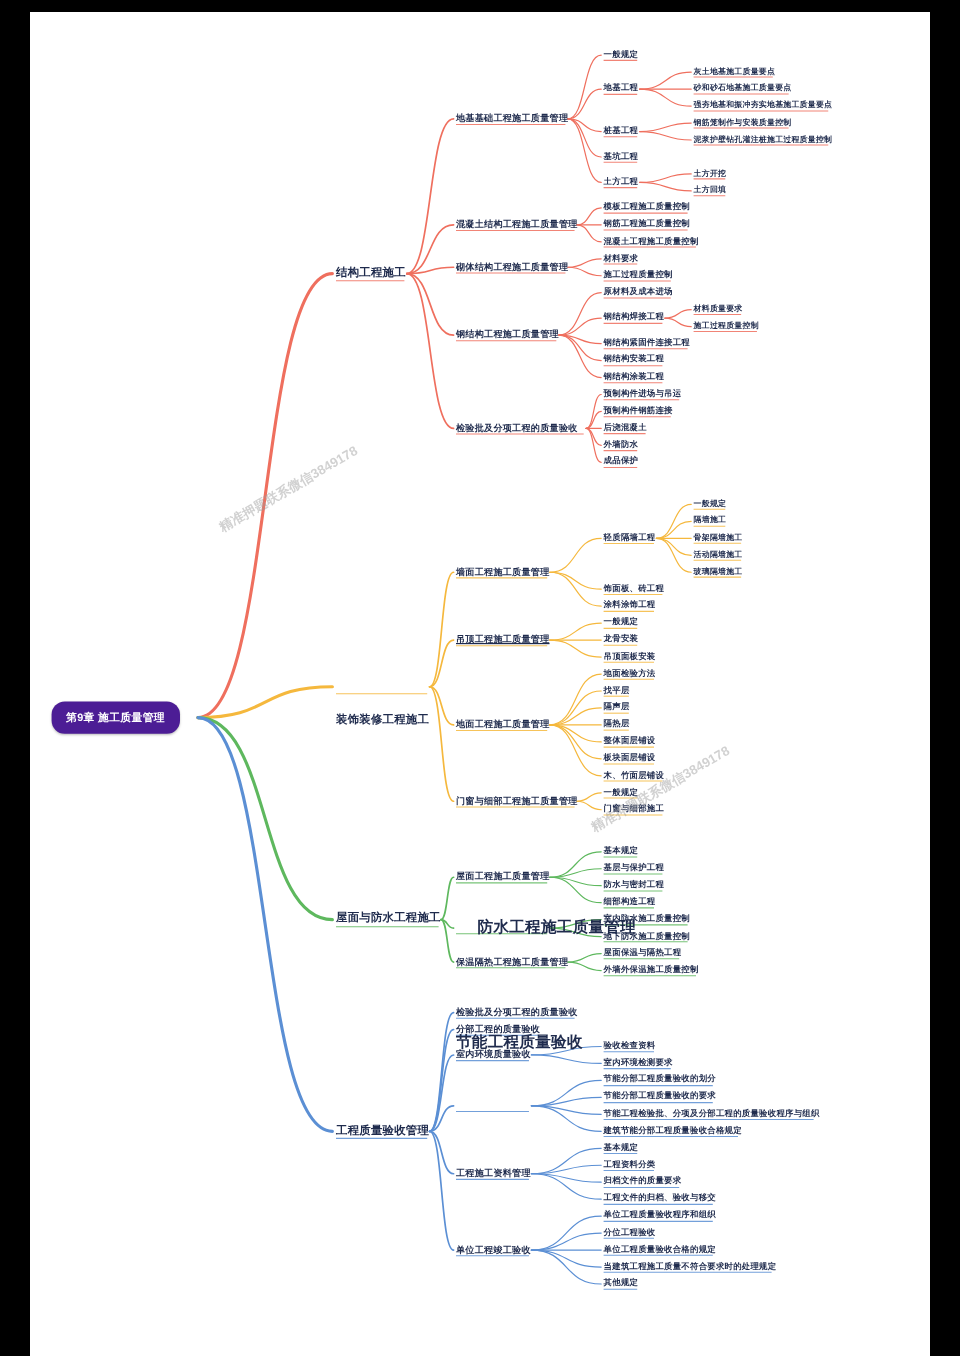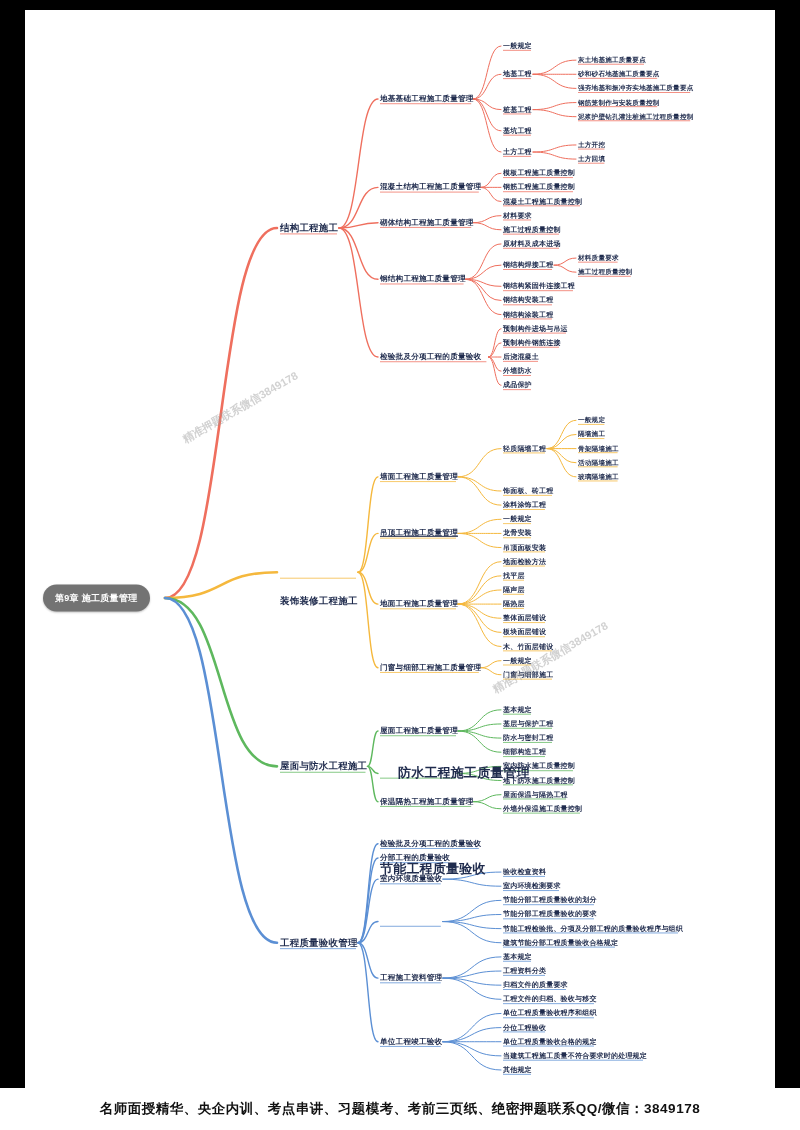--- a/index.html
+++ b/index.html
@@ -306,23 +306,20 @@
         <div class="node lvl3" style="left: 478px; top: 946.901px; font-size: 7px;">基本规定</div>
         <div class="node lvl3" style="left: 478px; top: 961.038px; font-size: 7px;">工程资料分类</div>
         <div class="node lvl3" style="left: 478px; top: 975.175px; font-size: 7px;">归档文件的质量要求</div>
         <div class="node lvl3" style="left: 478px; top: 989.313px; font-size: 7px;">工程文件的归档、验收与移交</div>
         <div class="node lvl2" style="left: 355px; top: 1031.73px; font-size: 7.6px; text-align: center;">单位工程竣工验收</div>
         <div class="node lvl3" style="left: 478px; top: 1003.45px; font-size: 7px;">单位工程质量验收程序和组织</div>
         <div class="node lvl3" style="left: 478px; top: 1017.59px; font-size: 7px;">分位工程验收</div>
         <div class="node lvl3" style="left: 478px; top: 1031.73px; font-size: 7px;">单位工程质量验收合格的规定</div>
         <div class="node lvl3" style="left: 478px; top: 1045.86px; font-size: 7px;">当建筑工程施工质量不符合要求时的处理规定</div>
         <div class="node lvl3" style="left: 478px; top: 1060px; font-size: 7px;">其他规定</div>
-        <div class="root" style="left: 18px; top: 588px; background: #737373;">第9章 施工质量管理</div>
+        <div class="root" style="left: 18px; top: 588px; background: #4c1d95; border-radius: 11px;">第9章 施工质量管理</div>
       </div>
     <div id="watermarks">
         <div class="wm" style="left: 150px; top: 390px;">精准押题联系微信3849178</div>
         <div class="wm" style="left: 460px; top: 640px;">精准押题联系微信3849178</div>
       </div>
   </div>
-  <div id="footer">
-    <span>名师面授精华、央企内训、考点串讲、习题模考、考前三页纸、绝密押题联系QQ/微信：3849178</span>
-  </div>
 </div>
 
 </body></html>

